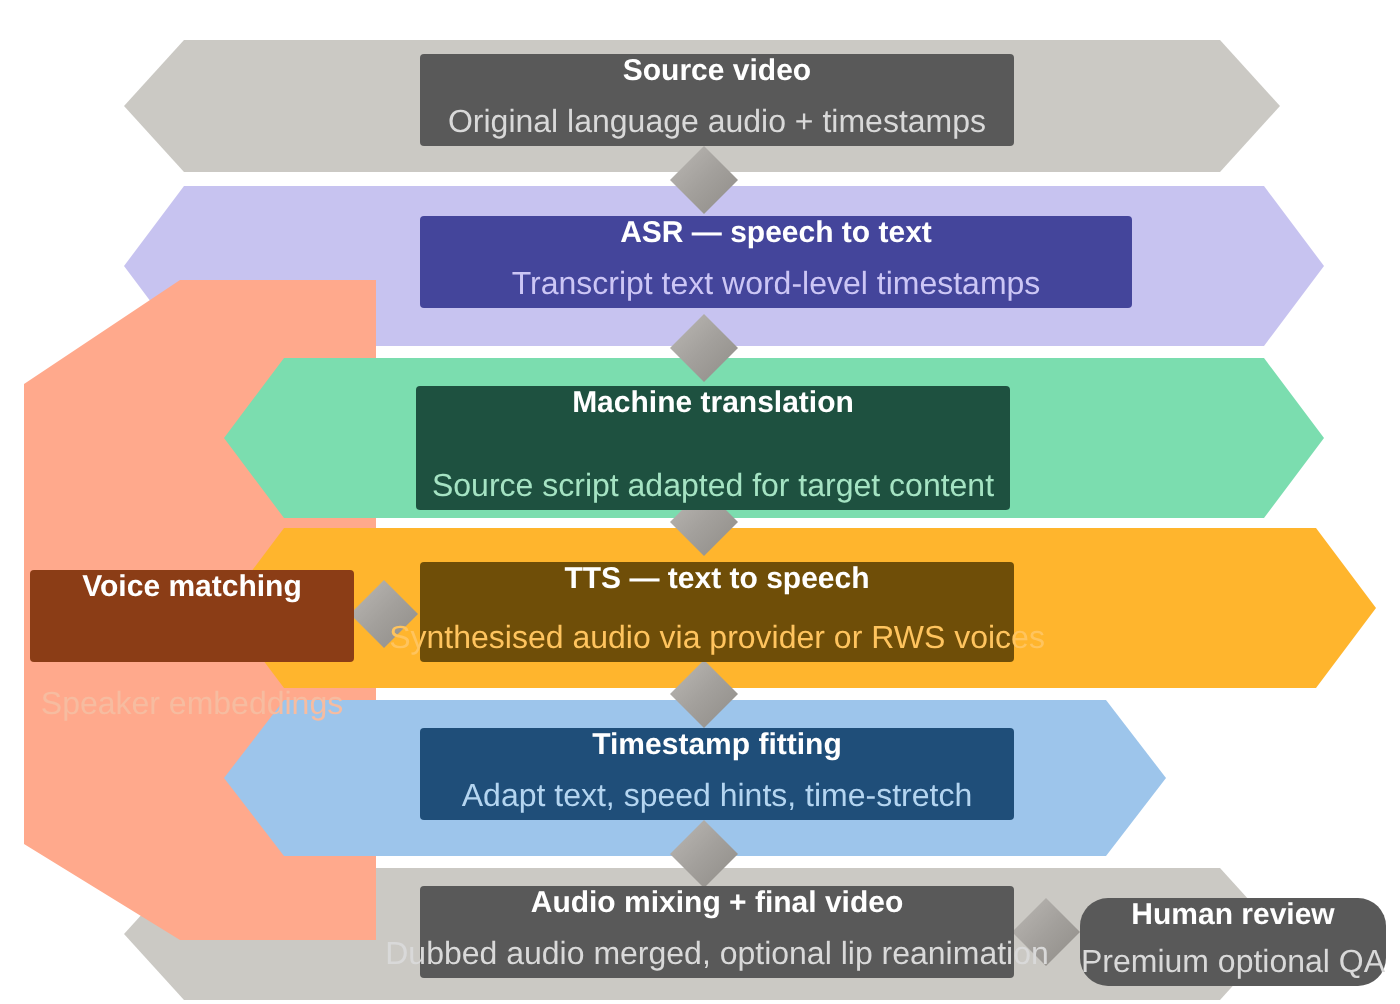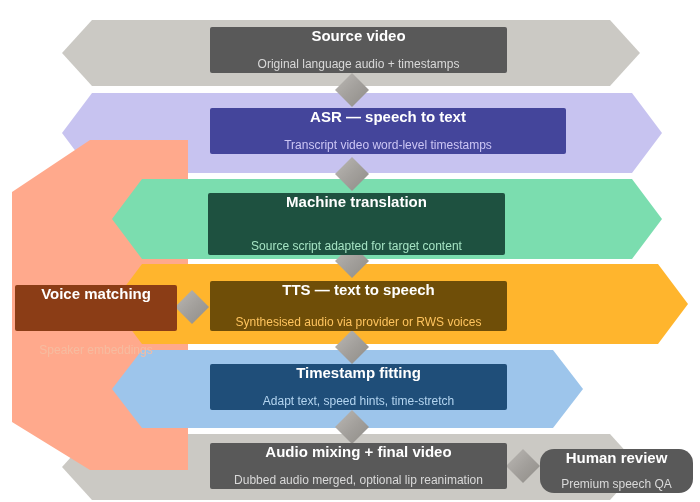--- a/index.html
+++ b/index.html
@@ -41,21 +41,21 @@
   .d5{left:335px;top:410px;}
   .d-voice{left:175px;top:290px;}
   .d-review{left:506px;top:449px;}
   
   .node{
     position:absolute;z-index:5;
     display:flex;flex-direction:column;align-items:center;justify-content:space-between;
     color:#ffffff;text-align:center;border-radius:2px;
   }
   .node .title{font-size:15px;font-weight:700;line-height:1.25;white-space:nowrap;}
-  .node .subtitle{font-size:12px;line-height:1.3;white-space:nowrap;}
+  .node .subtitle{font-size:16px;line-height:1.3;white-space:nowrap;}
   .node-source   {left:210px;top:27px; width:297px;height:46px;}
   .node-asr      {left:210px;top:108px;width:356px;height:46px;}
   .node-mt       {left:208px;top:193px;width:297px;height:62px;}
   .node-tts      {left:210px;top:281px;width:297px;height:50px;}
   .node-timestamp{left:210px;top:364px;width:297px;height:46px;}
   .node-mix      {left:210px;top:443px;width:297px;height:46px;}
   .node-voice    {left:15px; top:285px;width:162px;height:46px;}
   .node-review   {left:540px;top:449px;width:153px;height:44px;}
 </style>
 </head>
@@ -79,21 +79,21 @@
   <div class="diamond d-voice"></div>
   <div class="diamond d-review"></div>
 
   <div class="node node-source" style="background: rgb(89, 89, 89);">
     <div class="title">Source video</div>
     <div class="subtitle" style="color: rgb(217, 217, 217);">Original language audio + timestamps</div>
   </div>
 
   <div class="node node-asr" style="background: rgb(68, 69, 155);">
     <div class="title">ASR — speech to text</div>
-    <div class="subtitle" style="color: rgb(204, 198, 245);">Transcript video word-level timestamps</div>
+    <div class="subtitle" style="color: rgb(204, 198, 245);">Transcript text word-level timestamps</div>
   </div>
 
   <div class="node node-mt" style="background: rgb(30, 81, 64);">
     <div class="title">Machine translation</div>
     <div class="subtitle" style="color: rgb(165, 227, 195);">Source script adapted for target content</div>
   </div>
 
   <div class="node node-timestamp" style="background: rgb(31, 78, 121);">
     <div class="title">Timestamp fitting</div>
     <div class="subtitle" style="color: rgb(180, 213, 240);">Adapt text, speed hints, time-stretch</div>
@@ -109,16 +109,16 @@
     <div class="subtitle" style="color: rgb(217, 217, 217);">Dubbed audio merged, optional lip reanimation</div>
   </div>
 
   <div class="node node-voice" style="background: rgb(139, 61, 22); gap: 39px;">
     <div class="title">Voice matching</div>
     <div class="subtitle" style="color: rgb(246, 188, 160);">Speaker embeddings</div>
   </div>
 
   <div class="node node-review" style="background: rgb(89, 89, 89); border-radius: 14px;">
     <div class="title">Human review</div>
-    <div class="subtitle" style="color: rgb(217, 217, 217);">Premium speech QA</div>
+    <div class="subtitle" style="color: rgb(217, 217, 217);">Premium optional QA</div>
   </div>
 
 </div>
 
 </body></html>

